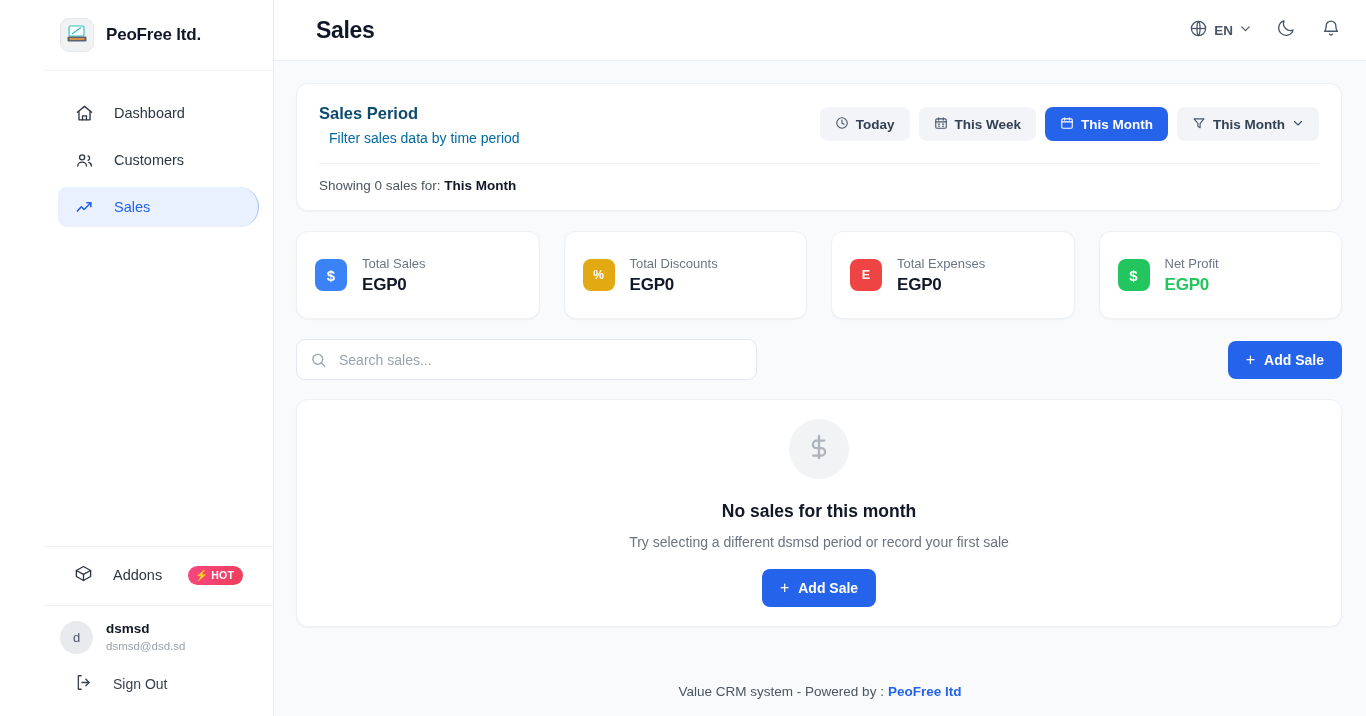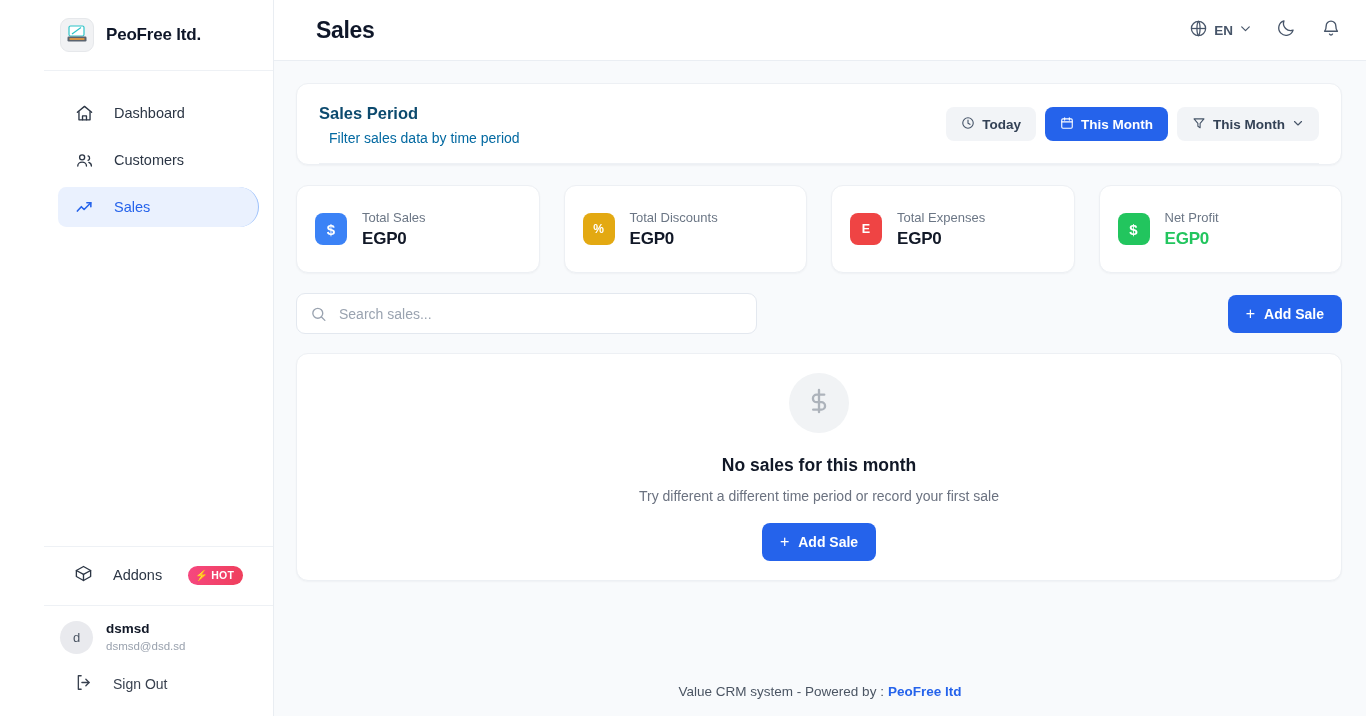--- a/index.html
+++ b/index.html
@@ -356,20 +356,31 @@
             <button class="pbtn">
               <span>
                 <svg width="14" height="14" viewBox="0 0 24 24" fill="none" stroke-width="1.9" stroke-linecap="round" stroke-linejoin="round">
                   <circle cx="12" cy="12" r="9"></circle>
                     <path d="M12 7v5.3l3.3 2"></path>
                 </svg>
               </span>
               <span>Today</span>
             </button>
 
+            <button class="pbtn">
+              <span>
+                <svg width="14" height="14" viewBox="0 0 24 24" fill="none" stroke-width="1.9" stroke-linecap="round" stroke-linejoin="round">
+                  <rect x="3" y="5" width="18" height="16" rx="2"></rect>
+                    <path d="M3 10h18"></path>
+                  <path d="M8 3v4M16 3v4"></path>
+                    <path d="M7.5 14h2M14.5 14h2M7.5 17.5h2M14.5 17.5h2"></path>
+                </svg>
+              </span>
+              <span>This Week</span>
+            </button>
 
             <button class="pbtn active">
               <span>
                 <svg width="14" height="14" viewBox="0 0 24 24" fill="none" stroke-width="1.9" stroke-linecap="round" stroke-linejoin="round">
                   <rect x="3" y="5" width="18" height="16" rx="2"></rect>
                     <path d="M3 10h18"></path>
                     <path d="M8 3v4M16 3v4"></path>
                 </svg>
               </span>
               <span>This Month</span>
@@ -385,20 +396,24 @@
               <span>
                 <svg width="12" height="12" viewBox="0 0 24 24" fill="none" stroke-width="2.3" stroke-linecap="round" stroke-linejoin="round">
                   <path d="M5 9l7 7 7-7"></path>
                 </svg>
               </span>
             </button>
 
           </div>
         </div>
         <div class="period-divider"></div>
+        <div class="period-foot">
+          <span>Showing 0 sales for:</span>
+          <b>This Month</b>
+        </div>
       </section>
 
       <section class="stats">
 
         <div class="card stat">
           <div class="stat-badge" style="background:#3b82f6">$</div>
           <div>
             <div class="stat-label">Total Sales</div>
             <div class="stat-value">EGP0</div>
           </div>
@@ -449,21 +464,21 @@
       <section class="card empty-card">
         <div class="empty-circle">
           <span>
             <svg width="28" height="28" viewBox="0 0 24 24" fill="none" stroke="#adb3bb" stroke-width="2" stroke-linecap="round" stroke-linejoin="round">
               <path d="M12 2.5v19"></path>
               <path d="M16.5 6.6H10a3.2 3.2 0 0 0 0 6.4h4a3.2 3.2 0 0 1 0 6.4H7"></path>
             </svg>
           </span>
         </div>
         <div class="empty-title">No sales for this month</div>
-        <div class="empty-sub">Try different a different time period or record your first sale</div>
+        <div class="empty-sub">Try selecting a different dsmsd period or record your first sale</div>
         <button class="add-btn" style="margin-left:0;height:38px">
           <span class="plus">+</span>
           <span>Add Sale</span>
         </button>
       </section>
 
     </div>
 
     <footer class="footer">
       <span>Value CRM system - Powered by :</span>

